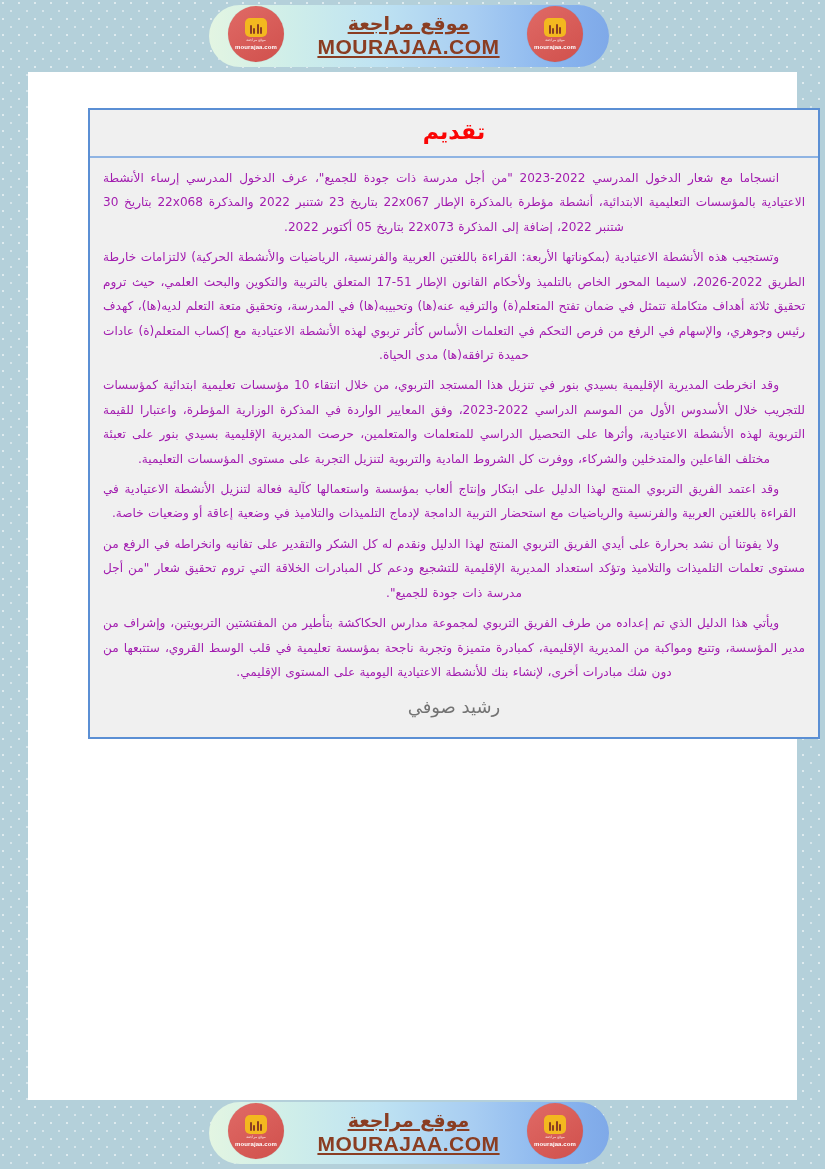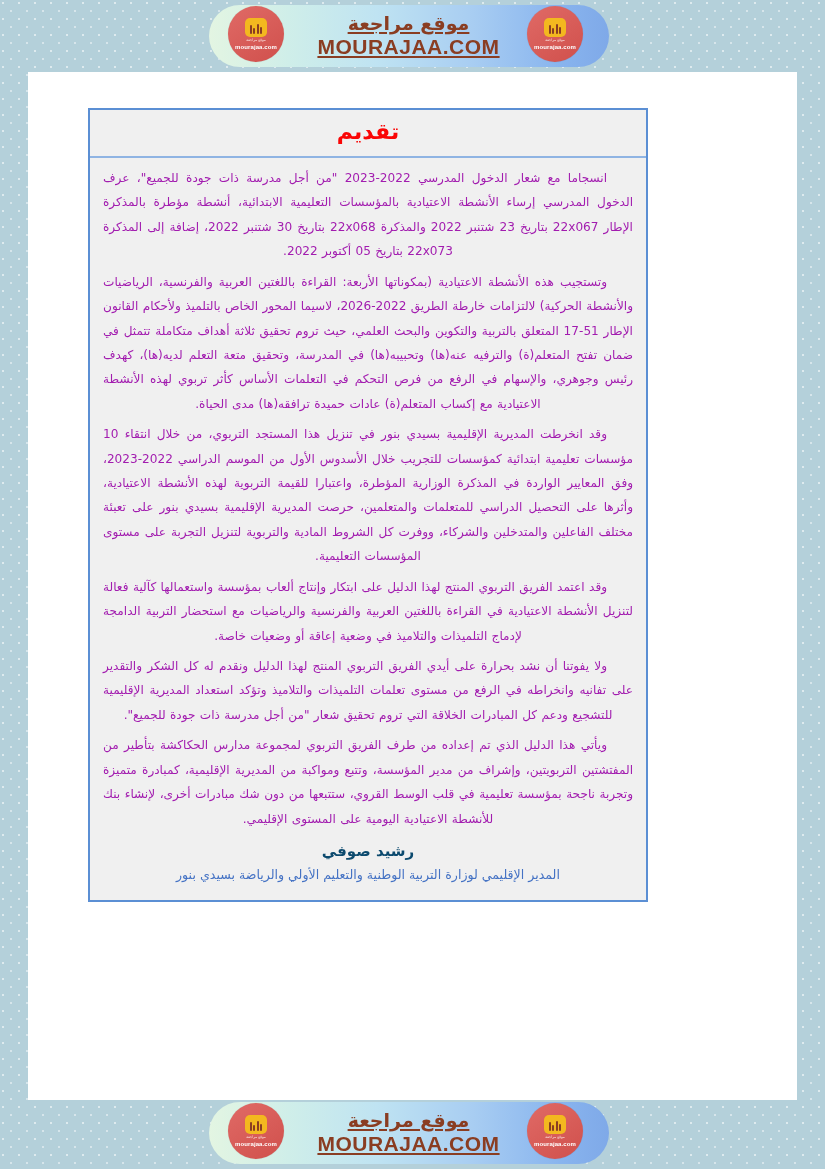--- a/index.html
+++ b/index.html
@@ -152,21 +152,21 @@
     color: #ffffff;
     letter-spacing: 0.1px;
     line-height: 1;
   }
 
   
   .doc-table {
     position: absolute;
     left: 88px;
     top: 108px;
-    width: 560px;
+    width: 732px;
     border: 2px solid #5b8fd4;
     border-collapse: separate;
     background: #f0f0f0;
     box-sizing: border-box;
     z-index: 3;
   }
   .doc-head {
     border-bottom: 2px solid #8fb4e3;
     padding: 9px 14px 12px;
     text-align: center;
@@ -200,24 +200,23 @@
   }
   .para:last-of-type { margin-bottom: 2px; }
 
   .sig-block {
     margin-top: 7px;
     text-align: center;
     direction: rtl;
   }
   .sig-name {
     font-family: "DejaVu Sans", sans-serif;
-    font-size: 15px;
-    color: #0c4a6e;
+    font-size: 18px;
+    color: #737373;
     line-height: 1.75;
-    font-weight: bold;
   }
   .sig-role {
     font-family: "DejaVu Sans", sans-serif;
     font-size: 12.6px;
     color: #4472c4;
     line-height: 1.75;
   }
 </style>
 </head>
 <body>
@@ -263,21 +262,20 @@
   <div class="doc-body">
     <p class="para">انسجاما مع شعار الدخول المدرسي 2022-2023 "من أجل مدرسة ذات جودة للجميع"، عرف الدخول المدرسي إرساء الأنشطة الاعتيادية بالمؤسسات التعليمية الابتدائية، أنشطة مؤطرة بالمذكرة الإطار 22x067 بتاريخ 23 شتنبر 2022 والمذكرة 22x068 بتاريخ 30 شتنبر 2022، إضافة إلى المذكرة 22x073 بتاريخ 05 أكتوبر 2022.</p>
     <p class="para">وتستجيب هذه الأنشطة الاعتيادية (بمكوناتها الأربعة: القراءة باللغتين العربية والفرنسية، الرياضيات والأنشطة الحركية) لالتزامات خارطة الطريق 2022-2026، لاسيما المحور الخاص بالتلميذ ولأحكام القانون الإطار 51-17 المتعلق بالتربية والتكوين والبحث العلمي، حيث تروم تحقيق ثلاثة أهداف متكاملة تتمثل في ضمان تفتح المتعلم(ة) والترفيه عنه(ها) وتحبيبه(ها) في المدرسة، وتحقيق متعة التعلم لديه(ها)، كهدف رئيس وجوهري، والإسهام في الرفع من فرص التحكم في التعلمات الأساس كأثر تربوي لهذه الأنشطة الاعتيادية مع إكساب المتعلم(ة) عادات حميدة ترافقه(ها) مدى الحياة.</p>
     <p class="para">وقد انخرطت المديرية الإقليمية بسيدي بنور في تنزيل هذا المستجد التربوي، من خلال انتقاء 10 مؤسسات تعليمية ابتدائية كمؤسسات للتجريب خلال الأسدوس الأول من الموسم الدراسي 2022-2023، وفق المعايير الواردة في المذكرة الوزارية المؤطرة، واعتبارا للقيمة التربوية لهذه الأنشطة الاعتيادية، وأثرها على التحصيل الدراسي للمتعلمات والمتعلمين، حرصت المديرية الإقليمية بسيدي بنور على تعبئة مختلف الفاعلين والمتدخلين والشركاء، ووفرت كل الشروط المادية والتربوية لتنزيل التجربة على مستوى المؤسسات التعليمية.</p>
     <p class="para">وقد اعتمد الفريق التربوي المنتج لهذا الدليل على ابتكار وإنتاج ألعاب بمؤسسة واستعمالها كآلية فعالة لتنزيل الأنشطة الاعتيادية في القراءة باللغتين العربية والفرنسية والرياضيات مع استحضار التربية الدامجة لإدماج التلميذات والتلاميذ في وضعية إعاقة أو وضعيات خاصة.</p>
     <p class="para">ولا يفوتنا أن نشد بحرارة على أيدي الفريق التربوي المنتج لهذا الدليل ونقدم له كل الشكر والتقدير على تفانيه وانخراطه في الرفع من مستوى تعلمات التلميذات والتلاميذ وتؤكد استعداد المديرية الإقليمية للتشجيع ودعم كل المبادرات الخلاقة التي تروم تحقيق شعار "من أجل مدرسة ذات جودة للجميع".</p>
     <p class="para">ويأتي هذا الدليل الذي تم إعداده من طرف الفريق التربوي لمجموعة مدارس الحكاكشة بتأطير من المفتشتين التربويتين، وإشراف من مدير المؤسسة، وتتبع ومواكبة من المديرية الإقليمية، كمبادرة متميزة وتجربة ناجحة بمؤسسة تعليمية في قلب الوسط القروي، ستتبعها من دون شك مبادرات أخرى، لإنشاء بنك للأنشطة الاعتيادية اليومية على المستوى الإقليمي.</p>
 
     <div class="sig-block">
       <div class="sig-name">رشيد صوفي</div>
-      <div class="sig-role">المدير الإقليمي لوزارة التربية الوطنية والتعليم الأولي والرياضة بسيدي بنور</div>
     </div>
   </div>
 </div>
 
 <div class="banner banner-bottom">
   <div class="banner-plate">
     <div class="banner-ar">موقع مراجعة</div>
     <div class="banner-en">MOURAJAA.COM</div>
   </div>
 

